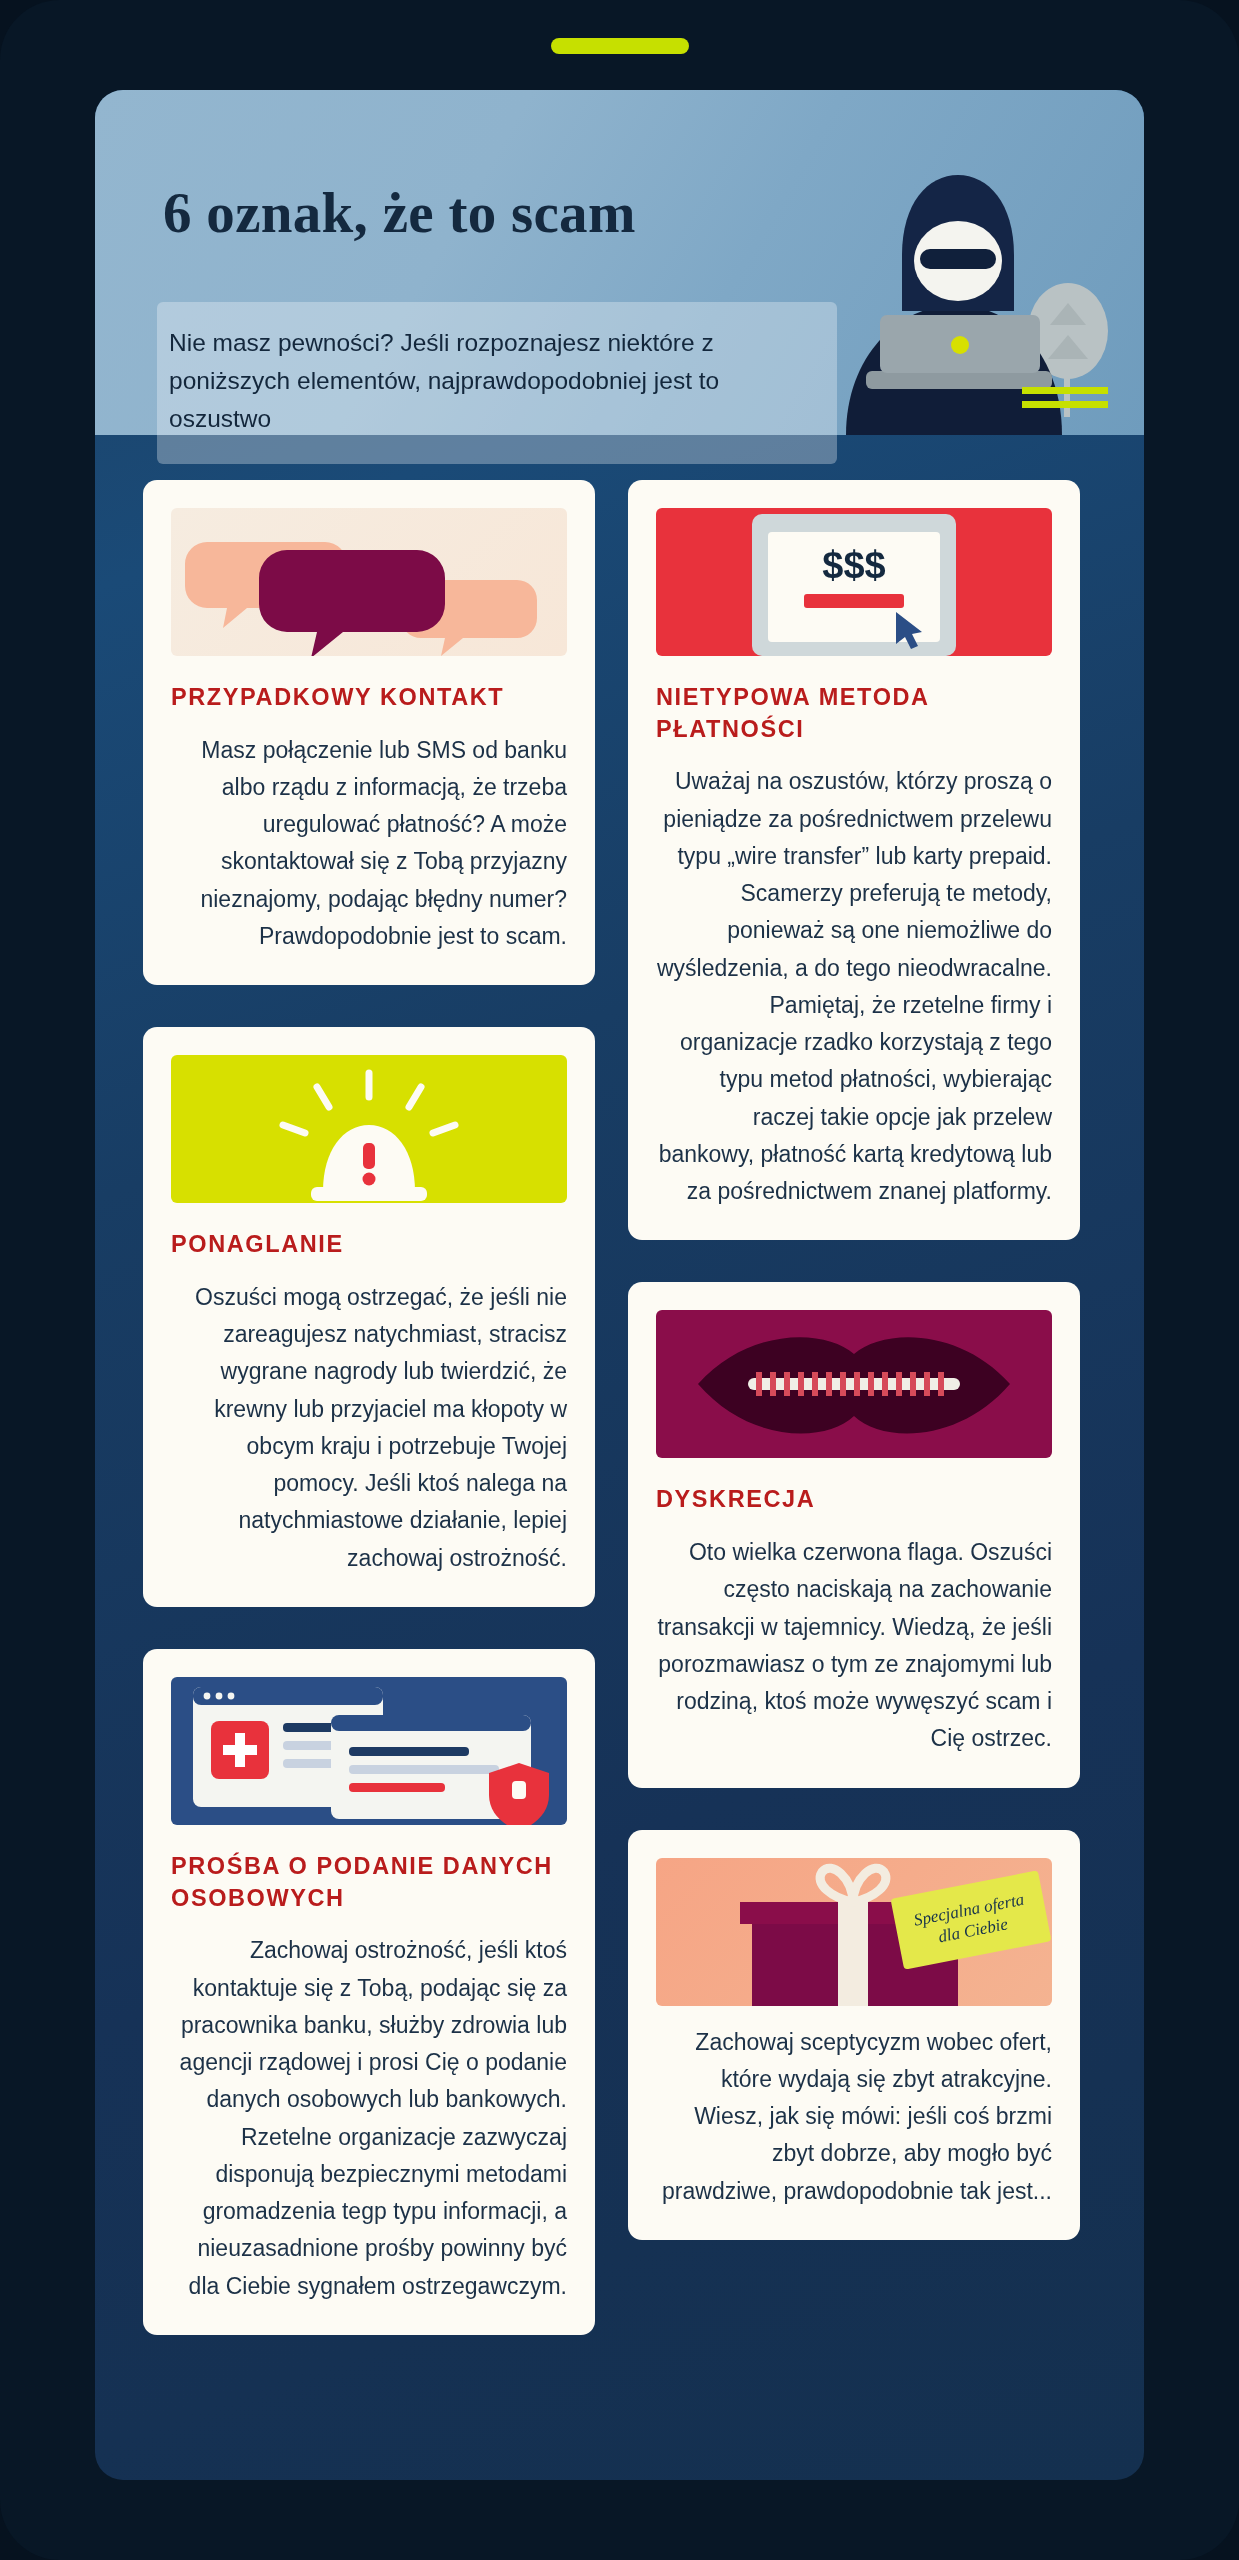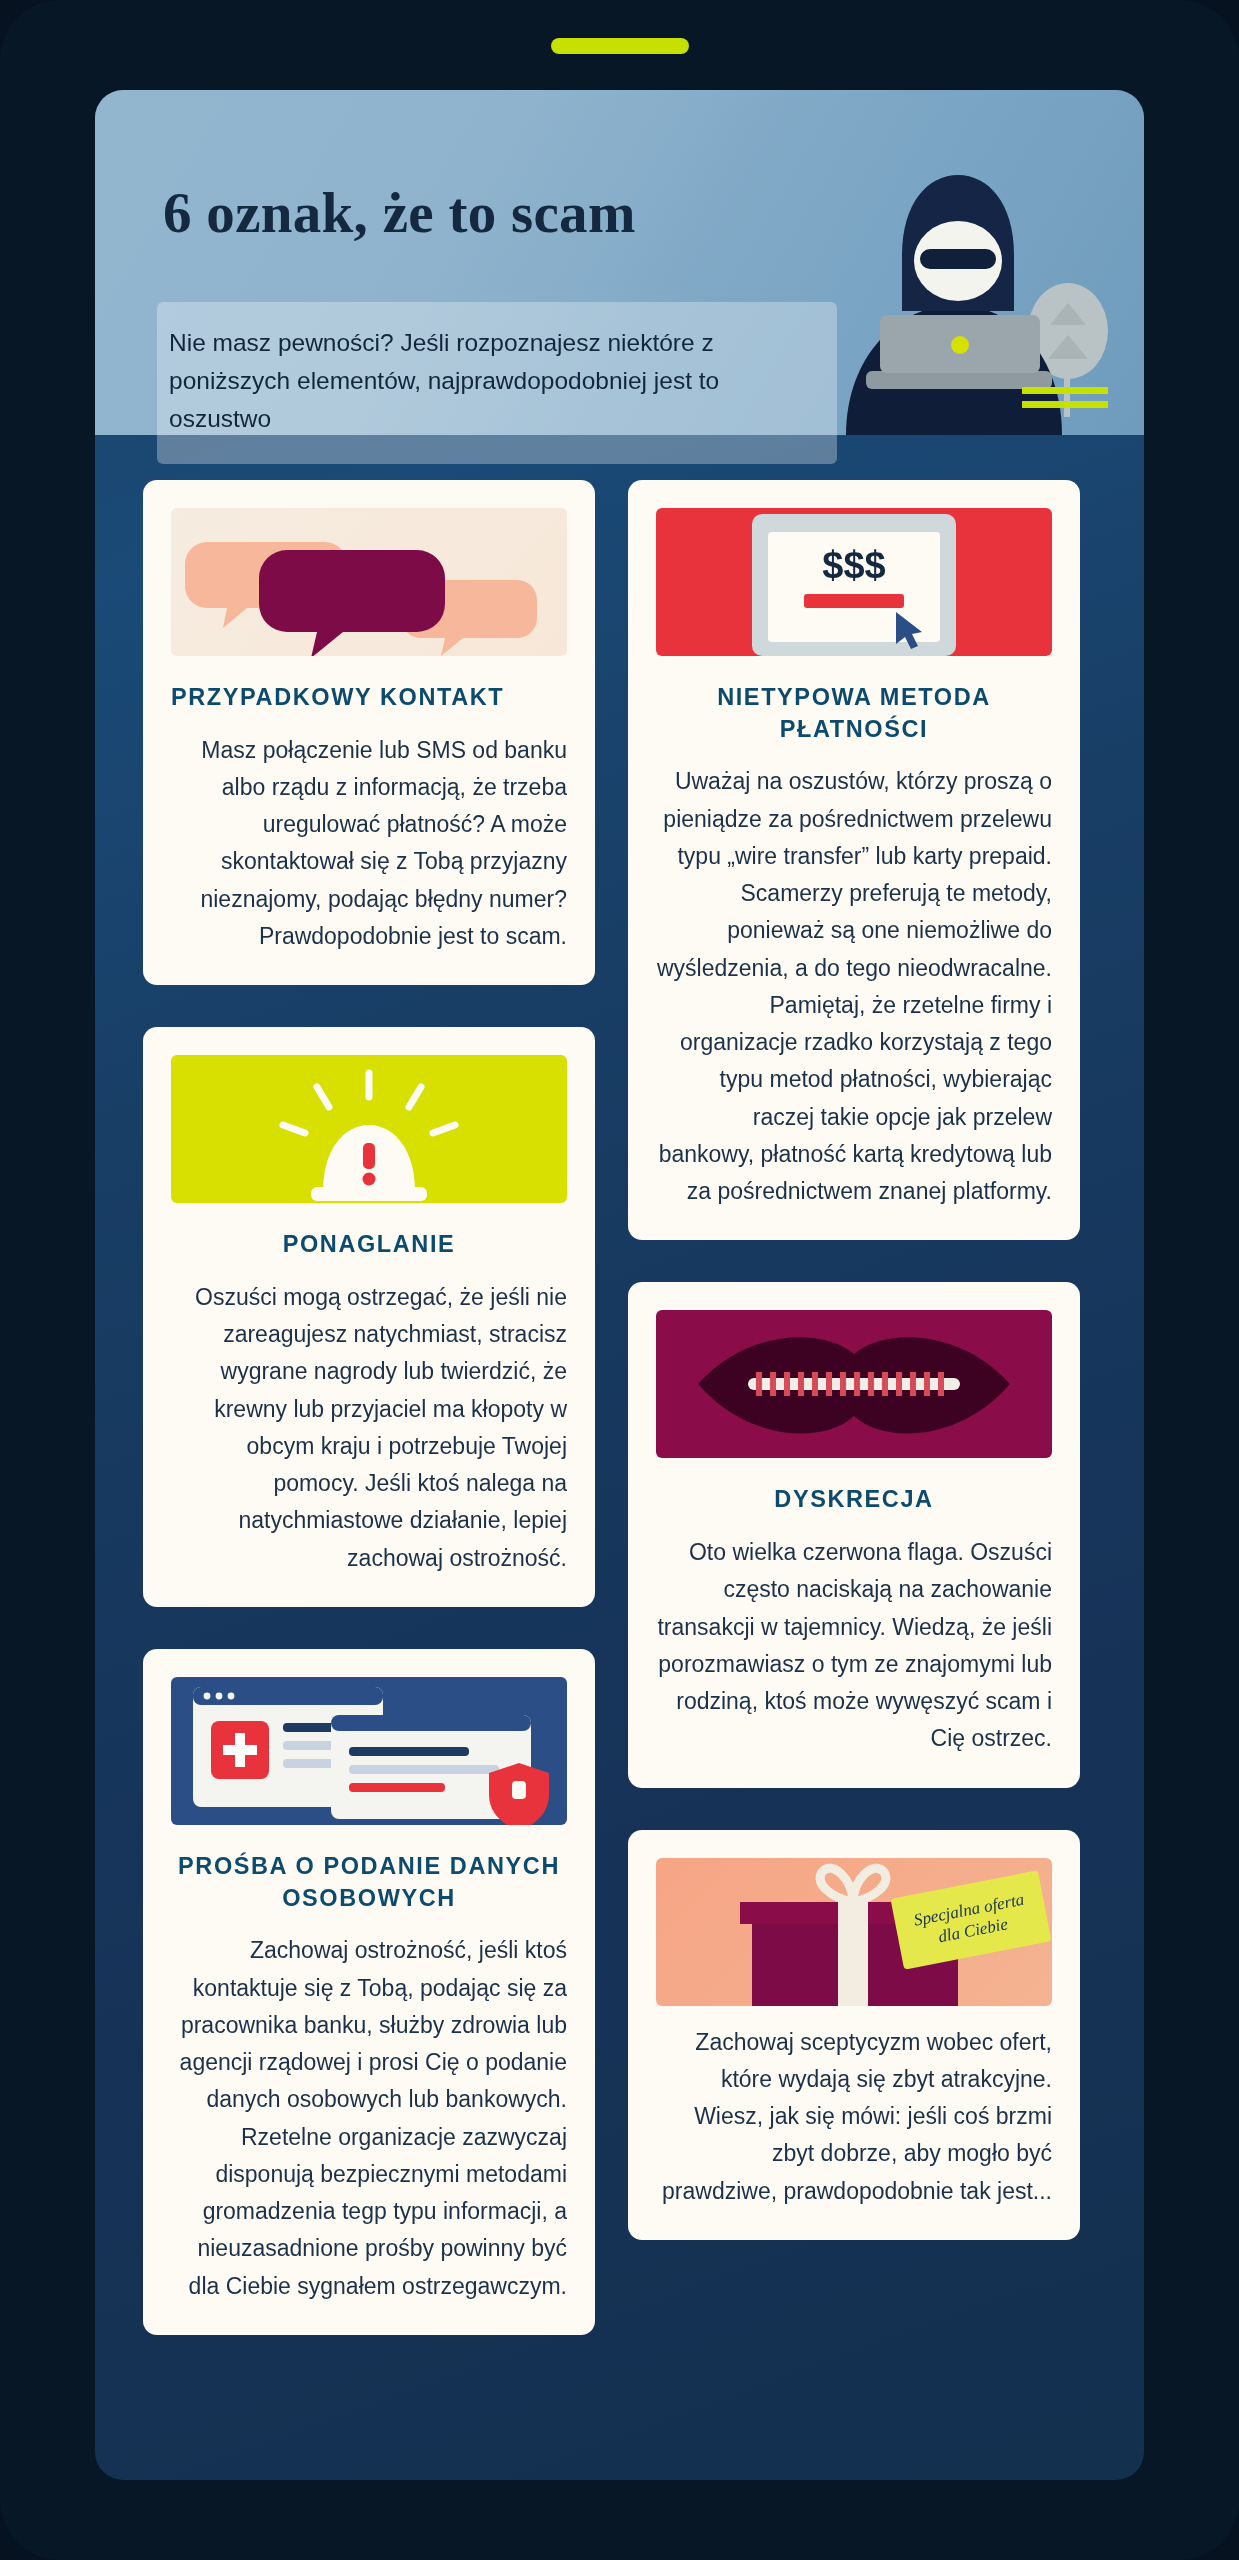--- a/index.html
+++ b/index.html
@@ -81,26 +81,26 @@
     margin: 28px 28px 0 28px;
     height: 148px;
     border-radius: 6px;
     overflow: hidden;
     position: relative;
   }
   .card h3 {
     margin: 26px 28px 0 28px;
     font-size: 23.5px;
     letter-spacing: 1.6px;
-    color: #0c4a6e;
+    color: #b91c1c;
     font-weight: bold;
     line-height: 1.35;
     text-transform: uppercase;
   }
-  .card h3.center { text-align: center; }
+  .card h3.center { }
   .card p {
     margin: 18px 28px 0 28px;
     font-size: 23px;
     line-height: 1.62;
     color: #1c3147;
     text-align: right;
   }
 
   
   .t-chat { background: linear-gradient(135deg,#f6ece0 0%, #f7e7d8 100%); }

